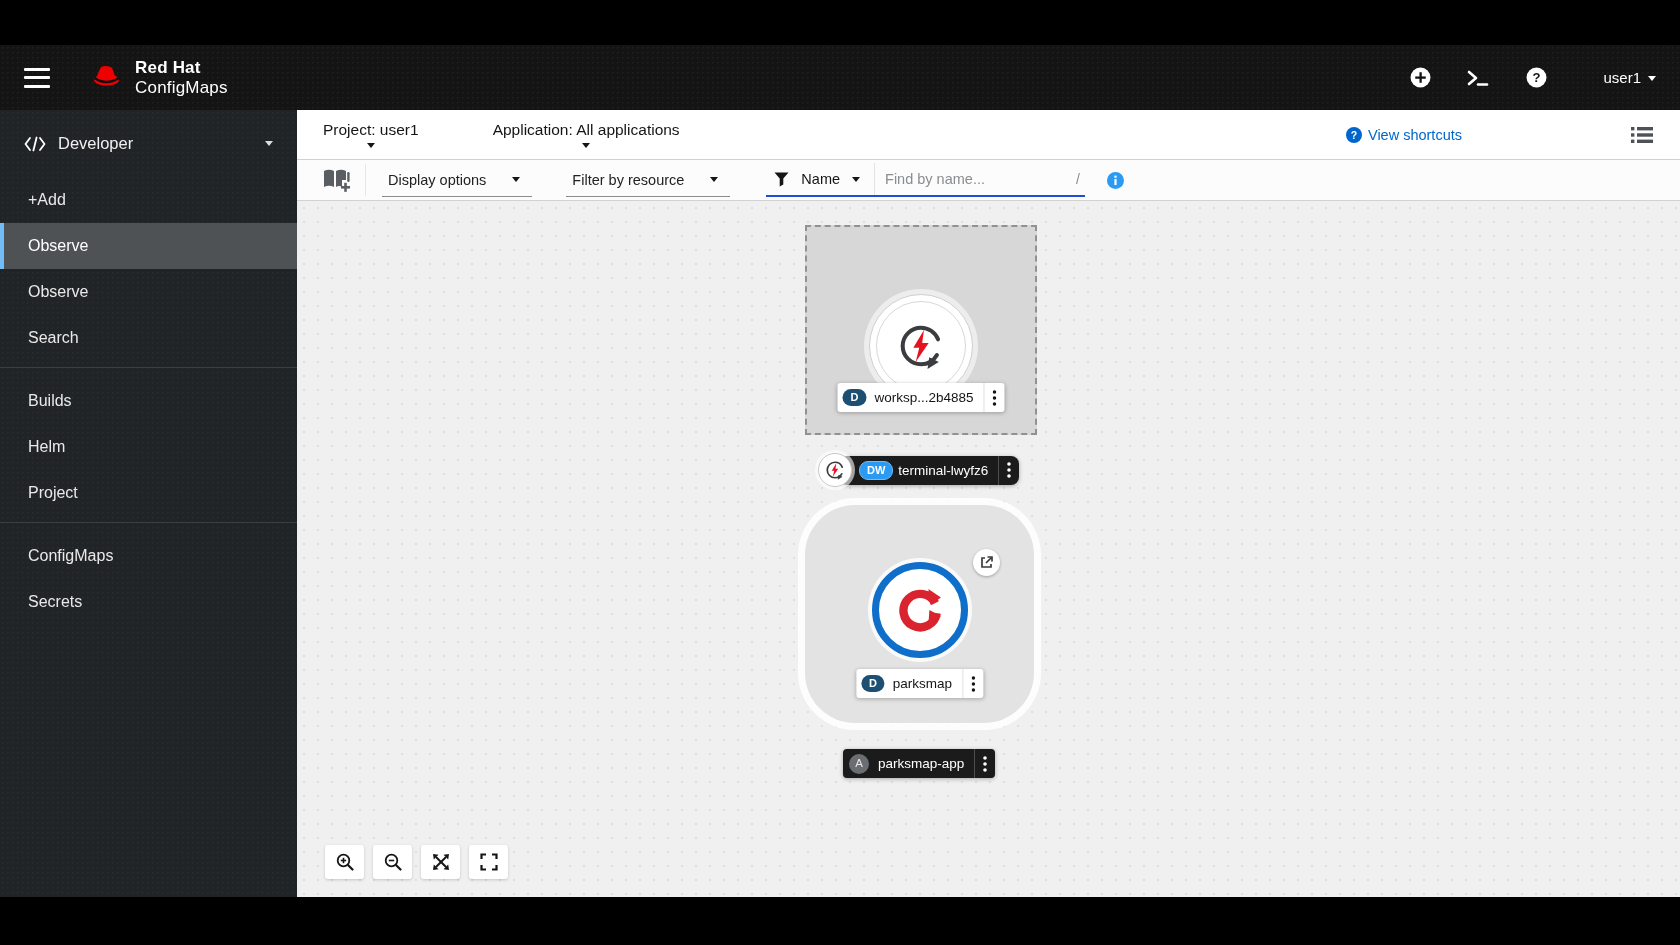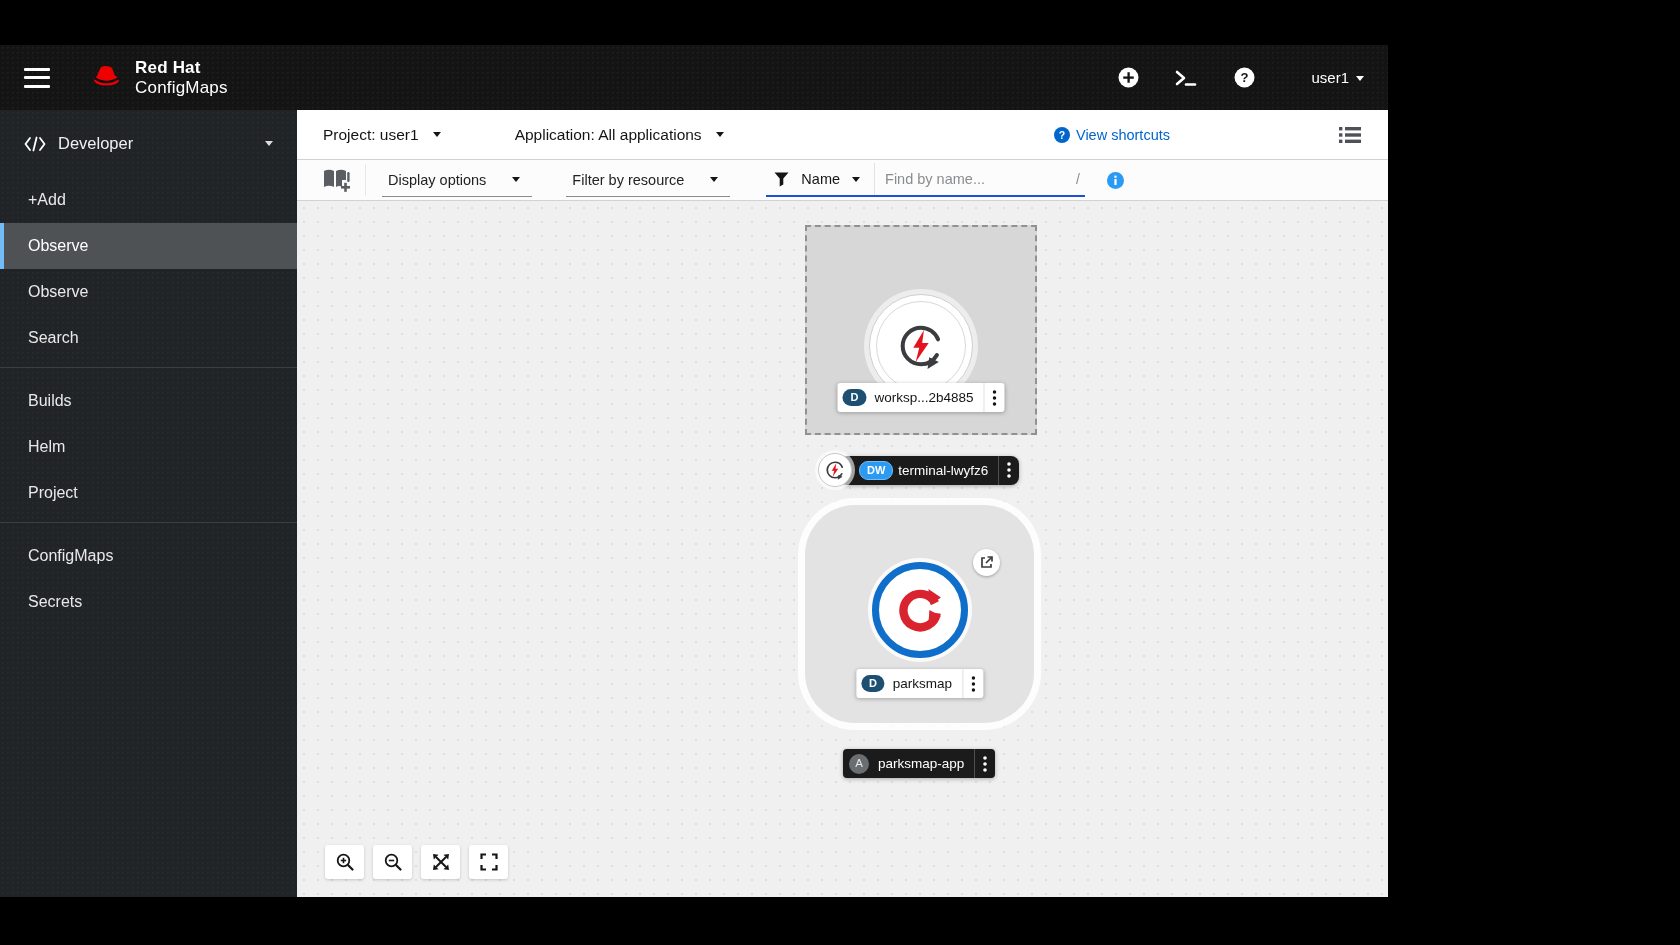--- a/index.html
+++ b/index.html
@@ -4,21 +4,21 @@
 <style>
   * { box-sizing: border-box; margin: 0; padding: 0; }
   html,body { width:1680px; height:945px; }
   body {
     background:#000;
     font-family:"Liberation Sans", sans-serif;
     position:relative;
     overflow:hidden;
     color:#151515;
   }
-  .app { position:absolute; top:45px; left:0; width:1388px; height:852px; display:flex; flex-direction:column; }
+  .app { position:absolute; top:45px; left:0; width:1680px; height:852px; display:flex; flex-direction:column; }
 
   
   .masthead {
     height:65px; background:#141414; flex:0 0 65px;
     display:flex; align-items:center; padding:0 24px;
     background-image:radial-gradient(rgba(255,255,255,0.045) 1px, transparent 1px);
     background-size:5px 5px;
   }
   .hamburger { width:26px; height:20px; display:flex; flex-direction:column; justify-content:space-between; cursor:pointer; }
   .hamburger span { display:block; height:3px; background:#fff; border-radius:1px; }
@@ -48,21 +48,21 @@
   .nav-item.selected { background:#4f5255; border-left:4px solid #73bcf7; color:#fff; }
   .nav-gap { height:6px; }
 
   
   .main { flex:1; display:flex; flex-direction:column; min-width:0; }
 
   .context-bar {
     height:50px; flex:0 0 50px; background:#fff; border-bottom:1px solid #d2d2d2;
     display:flex; align-items:center; padding:0 26px; font-size:15.5px;
   }
-  .ctx-select { display:flex; align-items:center; gap:14px; cursor:pointer; }
+  .ctx-select { display:flex; align-items:center; gap:4px; cursor:pointer;flex-direction:column; }
   .ctx-select .caret { color:#151515; }
   .ctx-gap { width:74px; }
   .ctx-right { margin-left:auto; display:flex; align-items:center; }
   .shortcuts-link { display:flex; align-items:center; gap:6px; color:#0066cc; font-size:14.5px; cursor:pointer; }
   .listview-btn { margin-left:168px; cursor:pointer; display:flex; align-items:center; }
 
   .filter-toolbar {
     height:41px; flex:0 0 41px; background:#fcfcfc; border-bottom:1px solid #d2d2d2;
     display:flex; align-items:center; padding:0 18px; font-size:14.5px; gap:0;
   }

